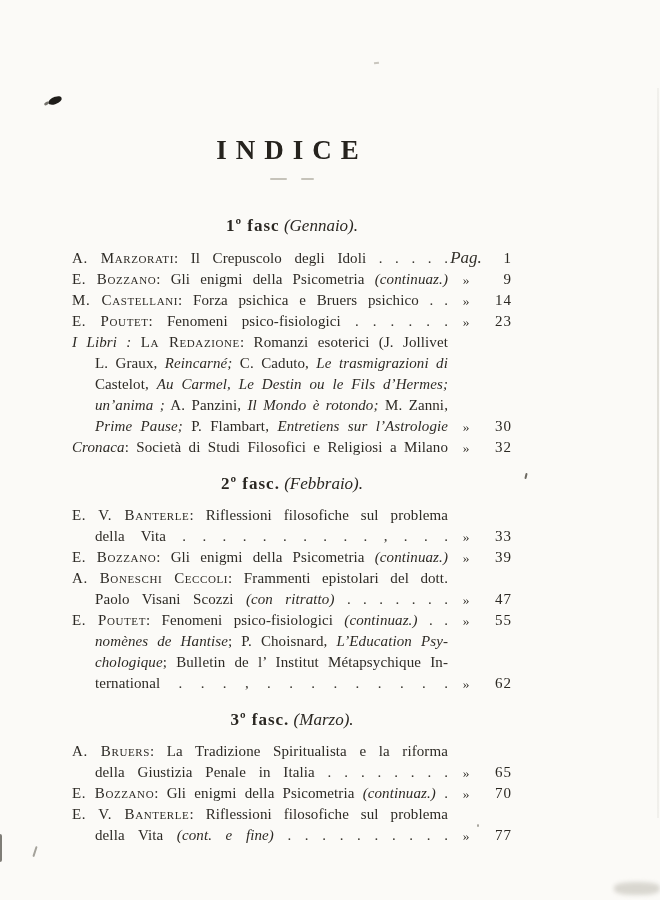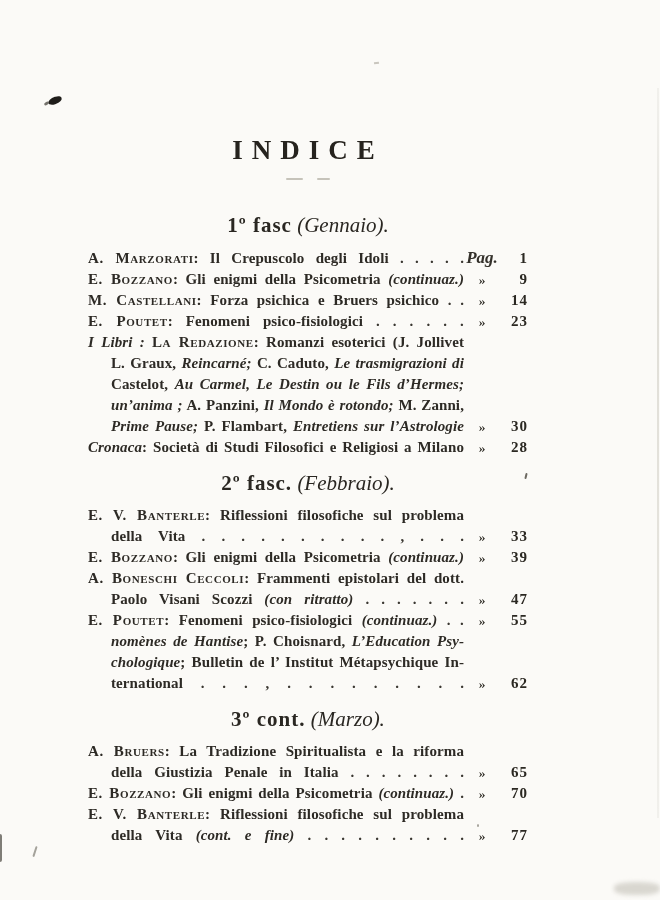--- a/index.html
+++ b/index.html
@@ -6,21 +6,21 @@
   .page{
     position:relative;
     width:660px;height:900px;
     background:#fbfaf7;
     overflow:hidden;
     font-family:"Liberation Serif","DejaVu Serif",serif;
     color:#2d2a25;
     box-sizing:border-box;
   }
   .content{
-    position:absolute;left:88px;top:0;width:440px;
+    position:absolute;left:72px;top:0;width:440px;
   }
   .doc-title{
     margin-top:134px;
     text-align:center;
     font-size:27px;
     line-height:32px;
     font-weight:600;
     letter-spacing:9px;
     color:#26231e;
   }
@@ -29,31 +29,31 @@
     text-align:center;position:relative;
   }
   .title-flourish .dash{
     display:inline-block;height:2px;background:#c6c3ba;
     vertical-align:middle;margin:0 7px;border-radius:1px;
   }
   .title-flourish .dash.d1{width:17px;}
   .title-flourish .dash.d2{width:13px;}
   .sec-heading{
     text-align:center;
-    font-size:21px;
+    font-size:17px;
     line-height:23px;
     margin:14px 0 10px 0;
     color:#2a2722;
   }
   .section:first-of-type .sec-heading{margin-top:33px;}
   .sec-num{font-weight:700;letter-spacing:1px;}
   .sec-month{font-style:italic;}
   .toc-row{
     display:flex;align-items:baseline;
-    font-size:15px;line-height:21px;font-weight:bold;
+    font-size:15px;line-height:21px;
   }
   .toc-text{
     flex:1 1 auto;min-width:0;
     text-align:justify;
     text-align-last:justify;
     letter-spacing:0.1px;
   }
   .toc-text.indent{padding-left:23px;}
   .seg-sc{font-variant:small-caps;letter-spacing:0.6px;}
   .seg-i{font-style:italic;}
@@ -173,21 +173,21 @@
             <span class="toc-page"></span>
           </div>
           <div class="toc-row">
             <div class="toc-text indent"><span class="seg-i">Prime Pause;</span><span class="seg"> P. Flambart, </span><span class="seg-i">Entretiens sur l’Astrologie</span></div>
             <span class="toc-marker">»</span>
             <span class="toc-page">30</span>
           </div>
           <div class="toc-row">
             <div class="toc-text"><span class="seg-i">Cronaca</span><span class="seg">: Società di Studi Filosofici e Religiosi a Milano</span></div>
             <span class="toc-marker">»</span>
-            <span class="toc-page">28</span>
+            <span class="toc-page">32</span>
           </div>
         </div>
         <div class="section">
           <div class="sec-heading"><span class="sec-num">2º fasc.</span> <span class="sec-month">(Febbraio).</span></div>
           <div class="toc-row">
             <div class="toc-text"><span class="seg-sc">E. V. Banterle</span><span class="seg">: Riflessioni filosofiche sul problema</span></div>
             <span class="toc-marker"></span>
             <span class="toc-page"></span>
           </div>
           <div class="toc-row">
@@ -225,21 +225,21 @@
             <span class="toc-marker"></span>
             <span class="toc-page"></span>
           </div>
           <div class="toc-row">
             <div class="toc-text indent"><span class="seg">ternational </span><span class="seg-dots">. . . , . . . . . . . . .</span></div>
             <span class="toc-marker">»</span>
             <span class="toc-page">62</span>
           </div>
         </div>
         <div class="section">
-          <div class="sec-heading"><span class="sec-num">3º cont.</span> <span class="sec-month">(Marzo).</span></div>
+          <div class="sec-heading"><span class="sec-num">3º fasc.</span> <span class="sec-month">(Marzo).</span></div>
           <div class="toc-row">
             <div class="toc-text"><span class="seg-sc">A. Bruers</span><span class="seg">: La Tradizione Spiritualista e la riforma</span></div>
             <span class="toc-marker"></span>
             <span class="toc-page"></span>
           </div>
           <div class="toc-row">
             <div class="toc-text indent"><span class="seg">della Giustizia Penale in Italia </span><span class="seg-dots">. . . . . . . .</span></div>
             <span class="toc-marker">»</span>
             <span class="toc-page">65</span>
           </div>

